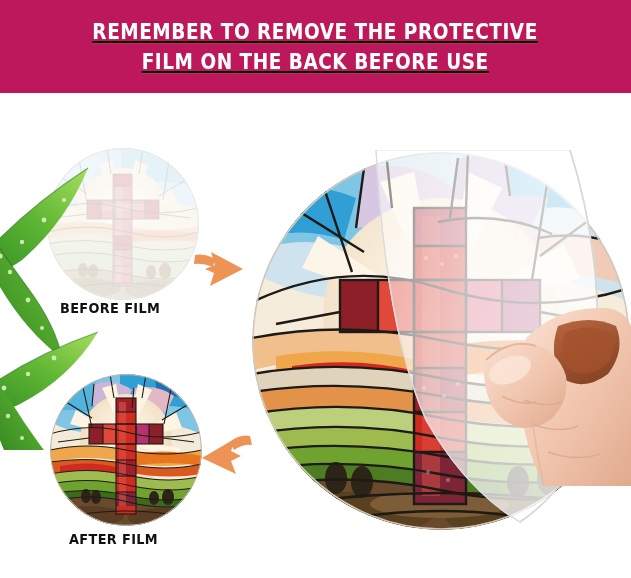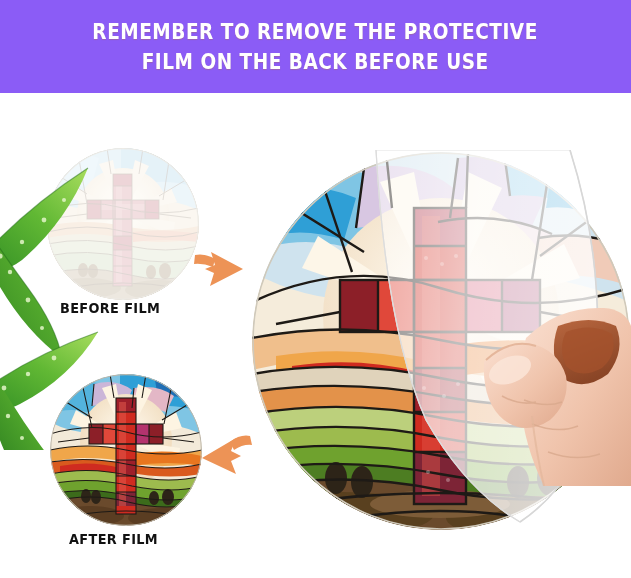--- a/index.html
+++ b/index.html
@@ -2,22 +2,22 @@
 <html><head>
 <meta charset="utf-8">
 <style>
   html,body{margin:0;padding:0;background:#fff;}
   body{width:631px;height:578px;overflow:hidden;
        font-family:"Liberation Sans",sans-serif;}
   #page{position:relative;width:631px;height:578px;background:#ffffff;overflow:hidden;}
 
   
   #banner{position:absolute;left:0;top:0;width:631px;height:93px;
-          background:#8b5cf6;display:flex;flex-direction:column;
-          align-items:center;justify-content:center;}
+          background:#be185d;display:flex;flex-direction:column;
+          align-items:center;justify-content:center;text-decoration:underline;}
   .banner-line{color:#ffffff;font-family:"DejaVu Sans",sans-serif;
           font-weight:bold;font-size:21px;letter-spacing:.6px;
           line-height:30px;text-align:center;
           transform:scaleX(.88);transform-origin:center;white-space:nowrap;
           text-shadow:0 1px 1px rgba(180,110,60,.35);}
 
   
   .circ{position:absolute;border-radius:50%;overflow:hidden;}
 
   

